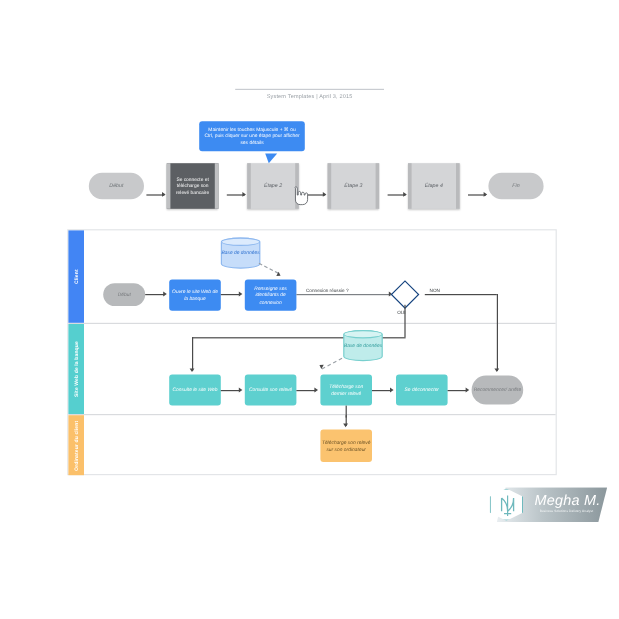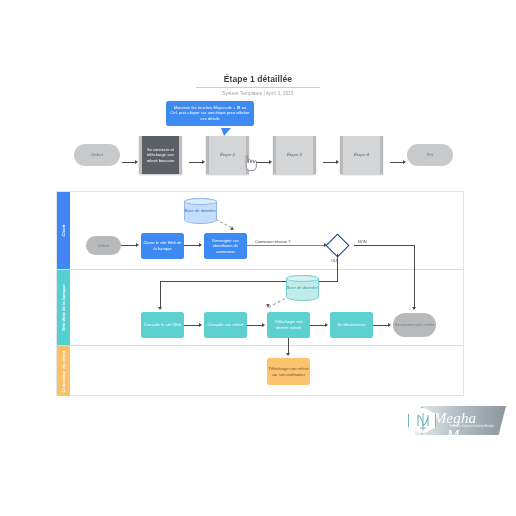--- a/index.html
+++ b/index.html
@@ -161,40 +161,39 @@
   
   #watermark {
     position:absolute; left:404px; top:402px; width:104px; height:38px;
   }
   #wm-body {
     position:absolute; left:10px; top:4px; width:92px; height:29px;
     background:linear-gradient(90deg,#e9eef1 0%, #b9c3c7 42%, #8b979c 100%);
     clip-path:polygon(8% 0,100% 0,92% 100%,0 100%);
   }
   #wm-name {
-    position:absolute; left:20px; top:8px; width:62px;
-    font-family:Liberation Serif, serif; font-style:italic;
-    font-size:15px; color:#ffffff; text-align:center;
+    position:absolute; left:38px; top:8px; width:62px;
+    font-family:Liberation Sans, sans-serif; font-style:italic;
+    font-size:12px; color:#ffffff; text-align:center;
     letter-spacing:.2px;
   }
   #wm-sub {
     position:absolute; left:34px; top:23px; width:68px;
     font-size:2.6px; color:#f2f5f6; text-align:center; letter-spacing:.1px;
   }
   #wm-badge {
     position:absolute; left:4px; top:5px; width:28px; height:27px;
     background:#ffffff; border:1.2px solid #6fb9bd;
     clip-path:polygon(50% 0,100% 26%,100% 74%,50% 100%,0 74%,0 26%);
   }
 </style>
 </head>
 <body>
 
 <div id="header">
-  <div id="page-title">Étape 1 détaillée</div>
   <div id="title-rule"></div>
   <div id="subtitle">System Templates  |  April 3, 2015</div>
 </div>
 
 <div id="tooltip">Maintenir les touches Majuscule + ⌘ ou Ctrl, puis cliquer sur une étape pour afficher ses détails</div>
 <div id="tooltip-tail"></div>
 
 <div id="steps">
 
   <div class="step-node pill" style="left:74px;">

